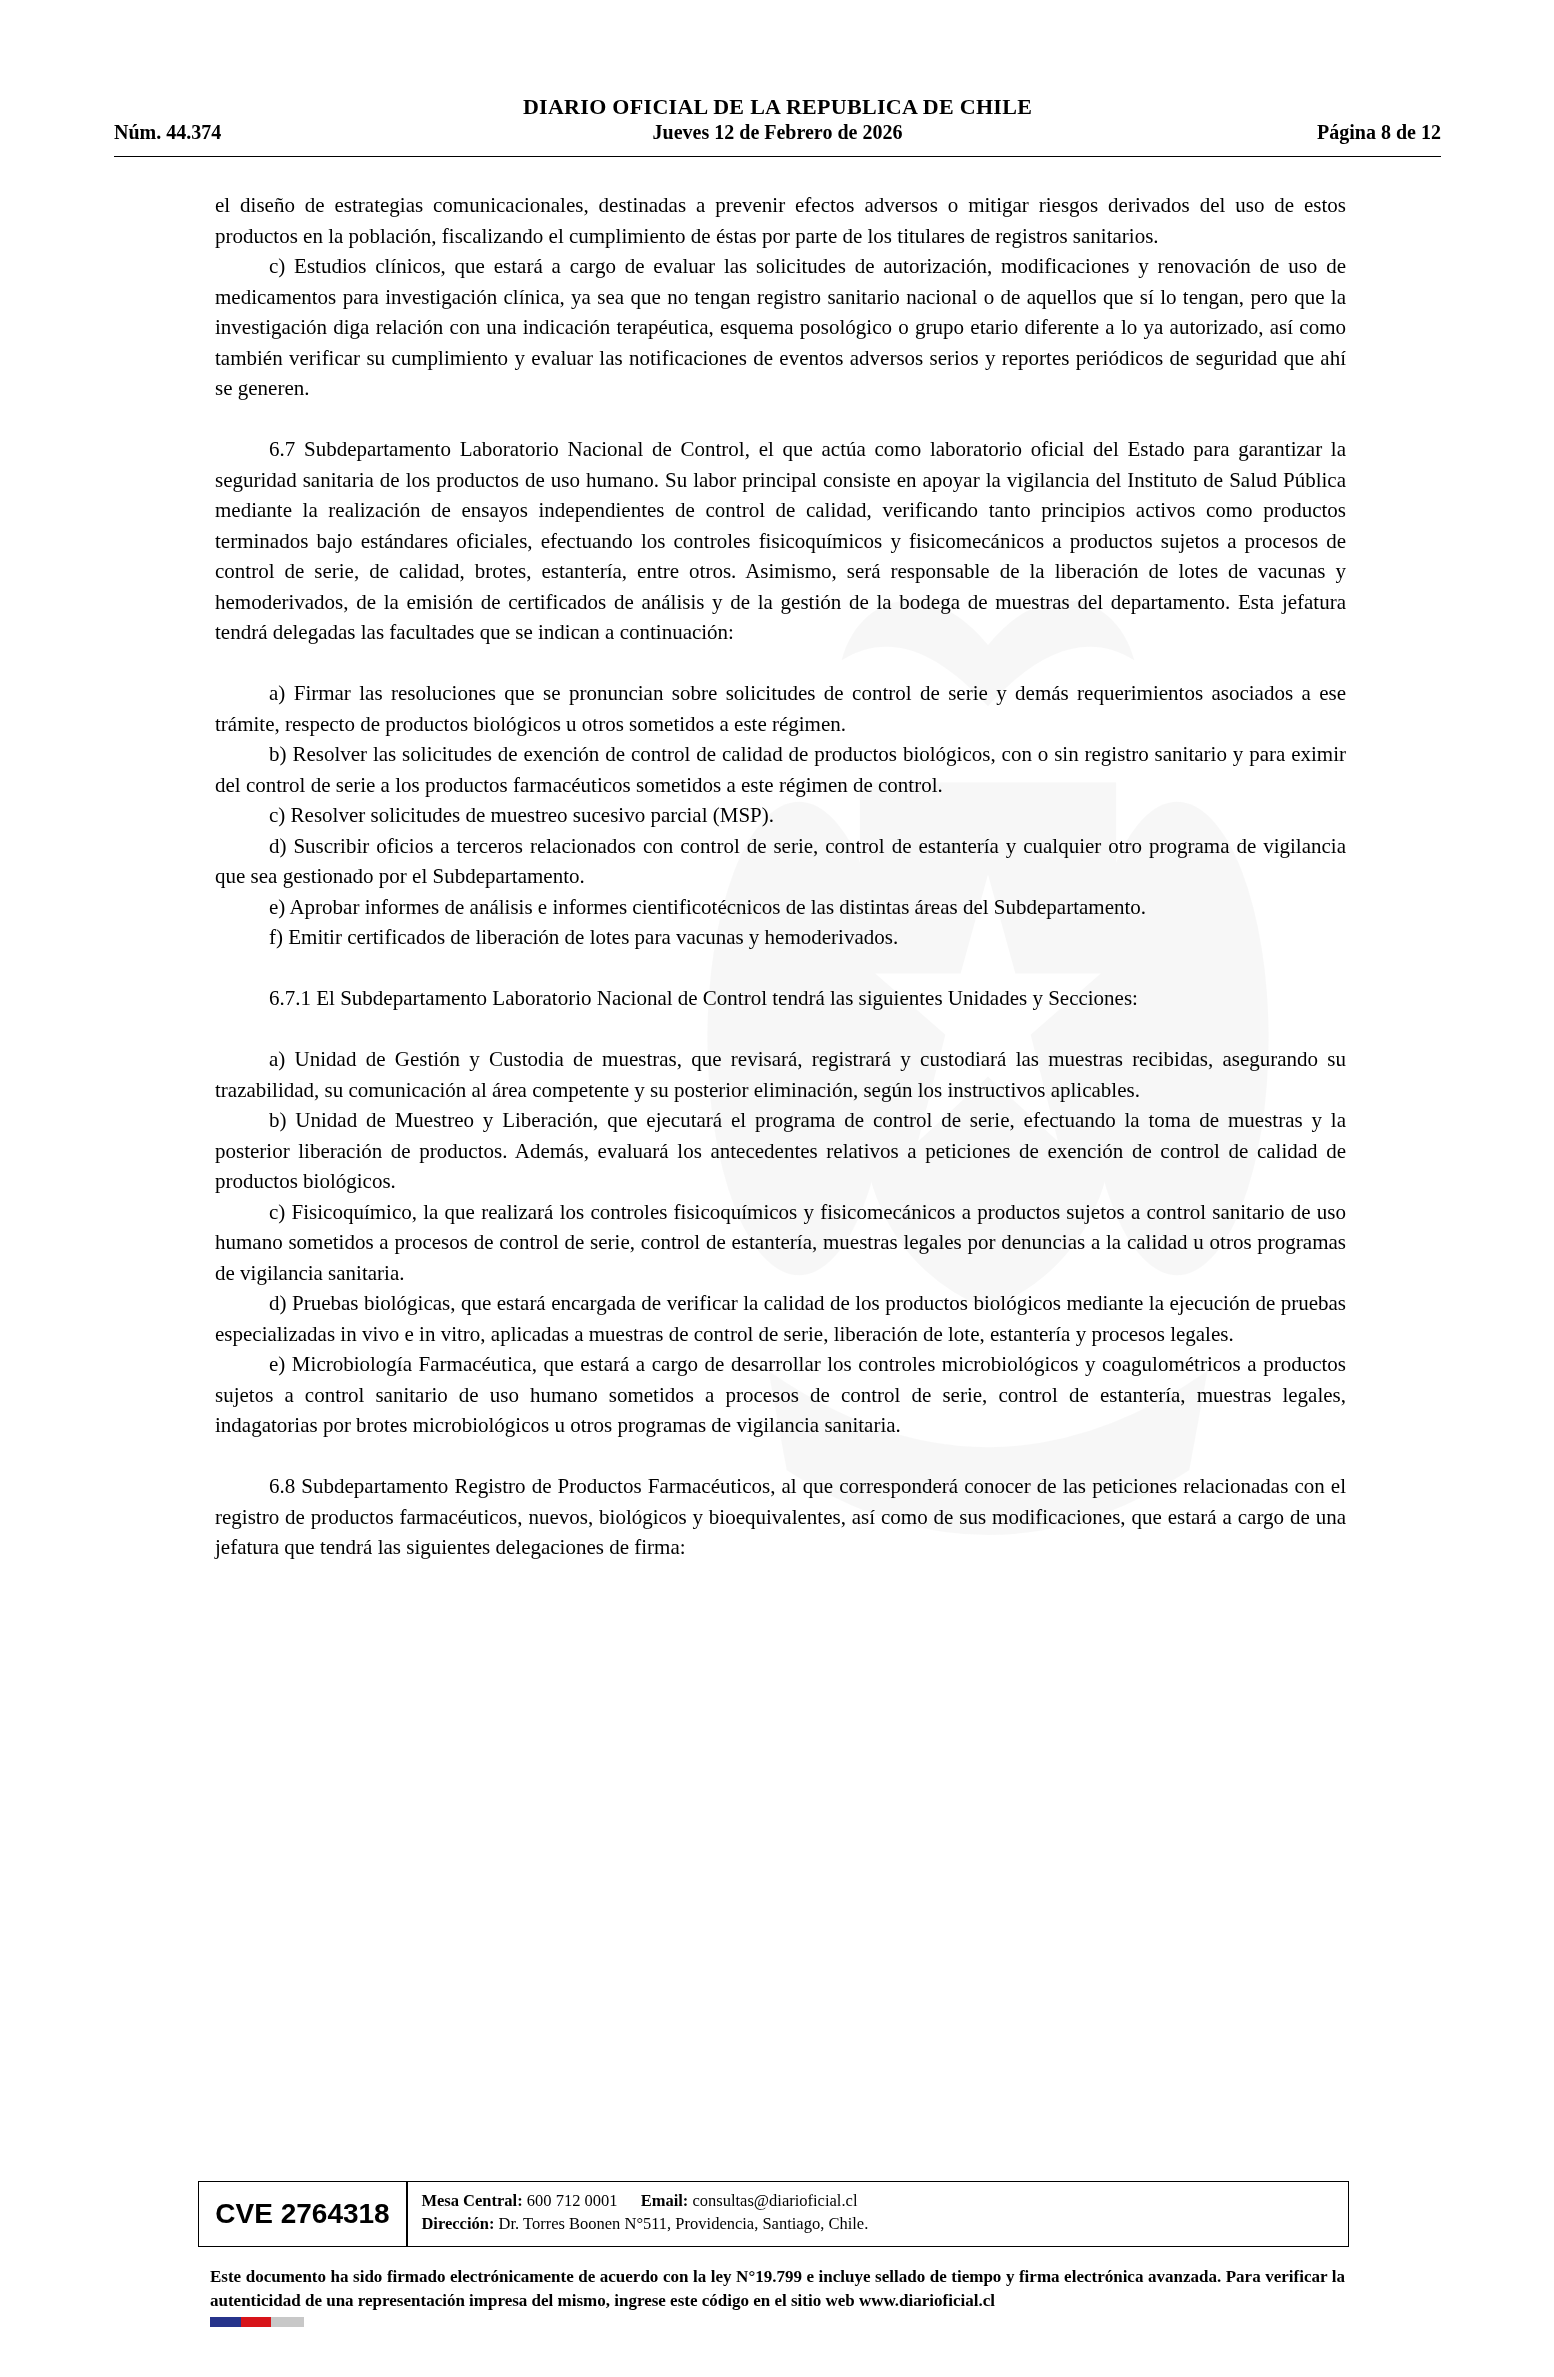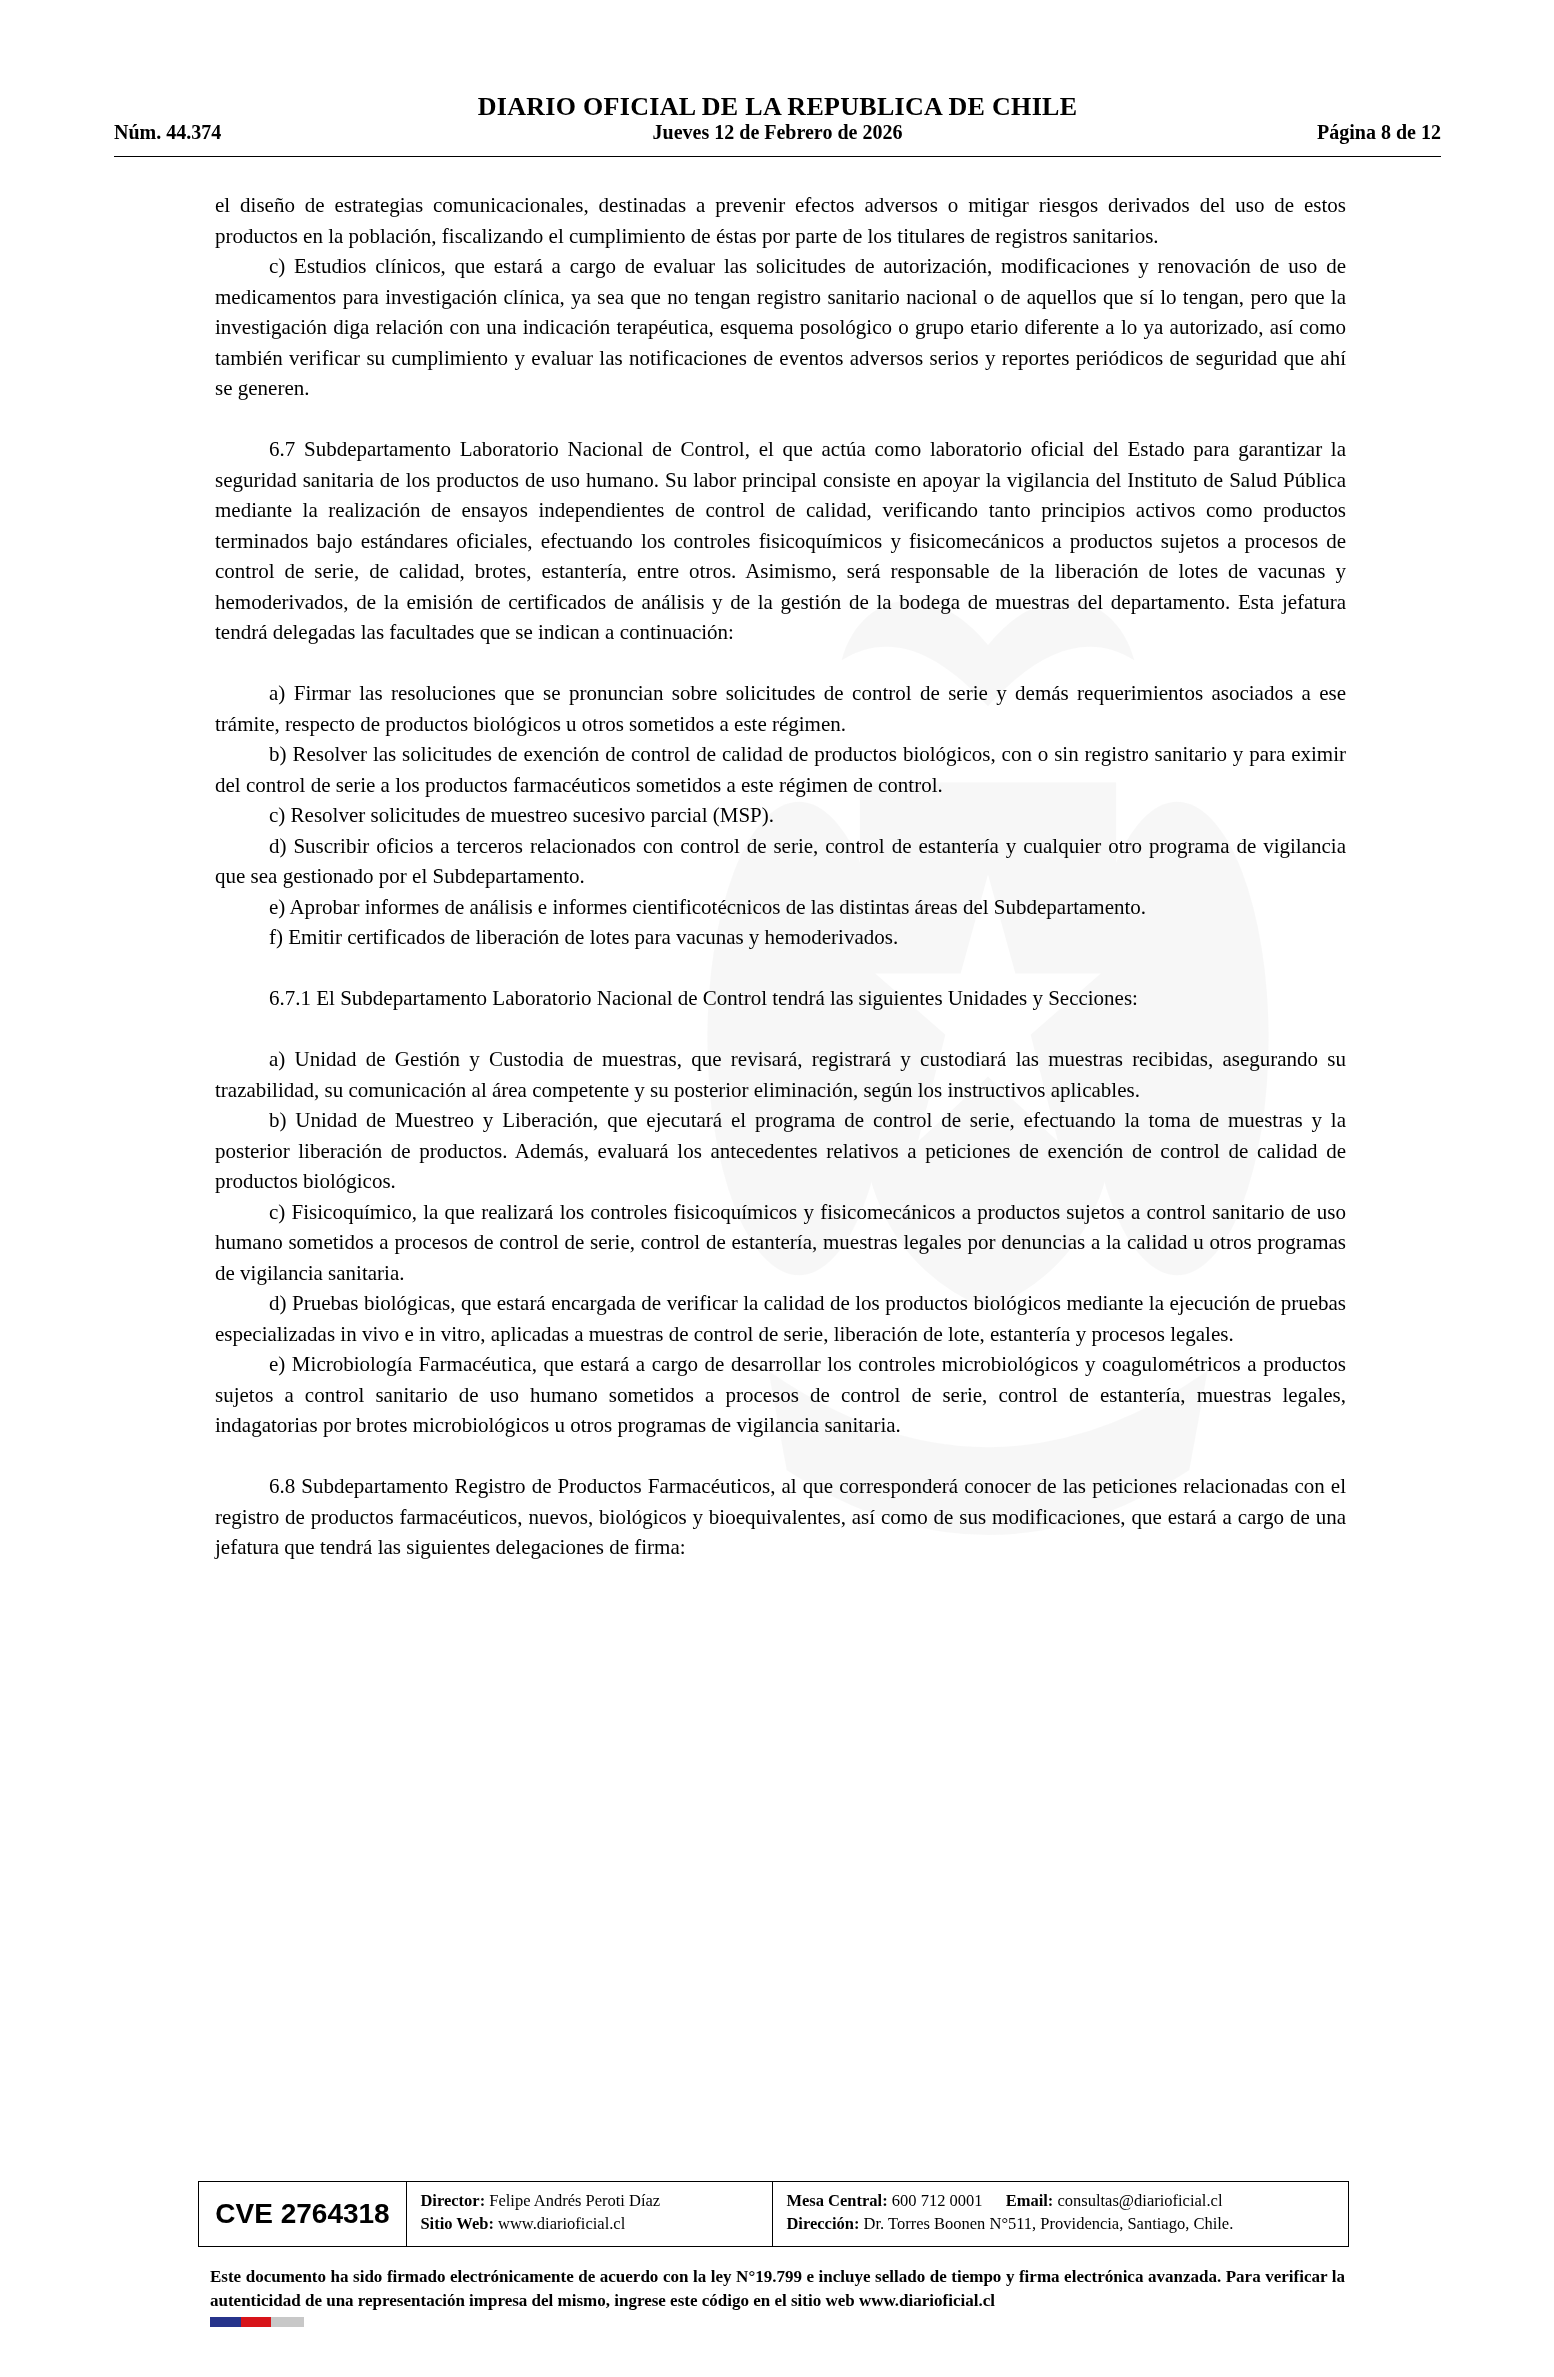--- a/index.html
+++ b/index.html
@@ -29,21 +29,21 @@
   .header {
     position:absolute;
     top:93px;
     left:114px;
     width:1327px;
     z-index:2;
   }
   .header-title {
     text-align:center;
     font-weight:bold;
-    font-size:26px;
+    font-size:22px;
     line-height:27px;
     letter-spacing:0.3px;
   }
   .header-date {
     text-align:center;
     font-weight:bold;
     font-size:20px;
     line-height:25.6px;
   }
   .header-num {
@@ -179,30 +179,20 @@
     <p class="para">b) Unidad de Muestreo y Liberación, que ejecutará el programa de control de serie, efectuando la toma de muestras y la posterior liberación de productos. Además, evaluará los antecedentes relativos a peticiones de exención de control de calidad de productos biológicos.</p>
     <p class="para">c) Fisicoquímico, la que realizará los controles fisicoquímicos y fisicomecánicos a productos sujetos a control sanitario de uso humano sometidos a procesos de control de serie, control de estantería, muestras legales por denuncias a la calidad u otros programas de vigilancia sanitaria.</p>
     <p class="para">d) Pruebas biológicas, que estará encargada de verificar la calidad de los productos biológicos mediante la ejecución de pruebas especializadas in vivo e in vitro, aplicadas a muestras de control de serie, liberación de lote, estantería y procesos legales.</p>
     <p class="para">e) Microbiología Farmacéutica, que estará a cargo de desarrollar los controles microbiológicos y coagulométricos a productos sujetos a control sanitario de uso humano sometidos a procesos de control de serie, control de estantería, muestras legales, indagatorias por brotes microbiológicos u otros programas de vigilancia sanitaria.</p>
     <p class="para space-before">6.8 Subdepartamento Registro de Productos Farmacéuticos, al que corresponderá conocer de las peticiones relacionadas con el registro de productos farmacéuticos, nuevos, biológicos y bioequivalentes, así como de sus modificaciones, que estará a cargo de una jefatura que tendrá las siguientes delegaciones de firma:</p>
   </main>
 
   <div class="cve-box">
     <div class="cve-num">CVE 2764318</div>
     <div class="cve-divider"></div>
-    <div class="cve-col col-director">
-      <div>
-        <span class="b">Director:</span>
-        <span>Felipe Andrés Peroti Díaz</span>
-      </div>
-      <div>
-        <span class="b">Sitio Web:</span>
-        <span>www.diarioficial.cl</span>
-      </div>
-    </div>
     <div class="cve-divider"></div>
     <div class="cve-col col-contact">
       <div>
         <span class="b">Mesa Central:</span>
         <span>600 712 0001</span>
         <span class="b email-label">Email:</span>
         <span>consultas@diarioficial.cl</span>
       </div>
       <div>
         <span class="b">Dirección:</span>

